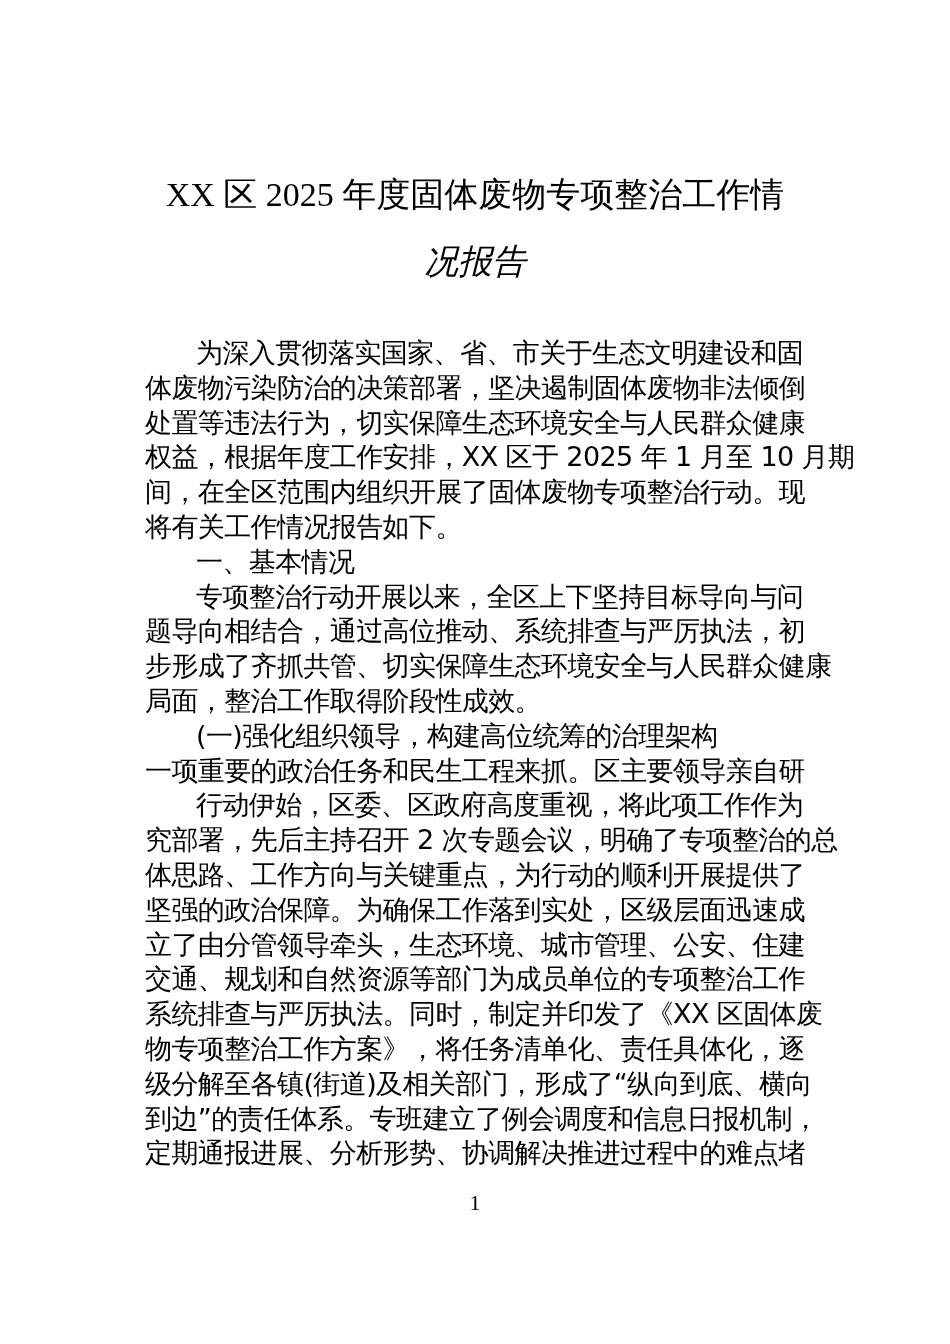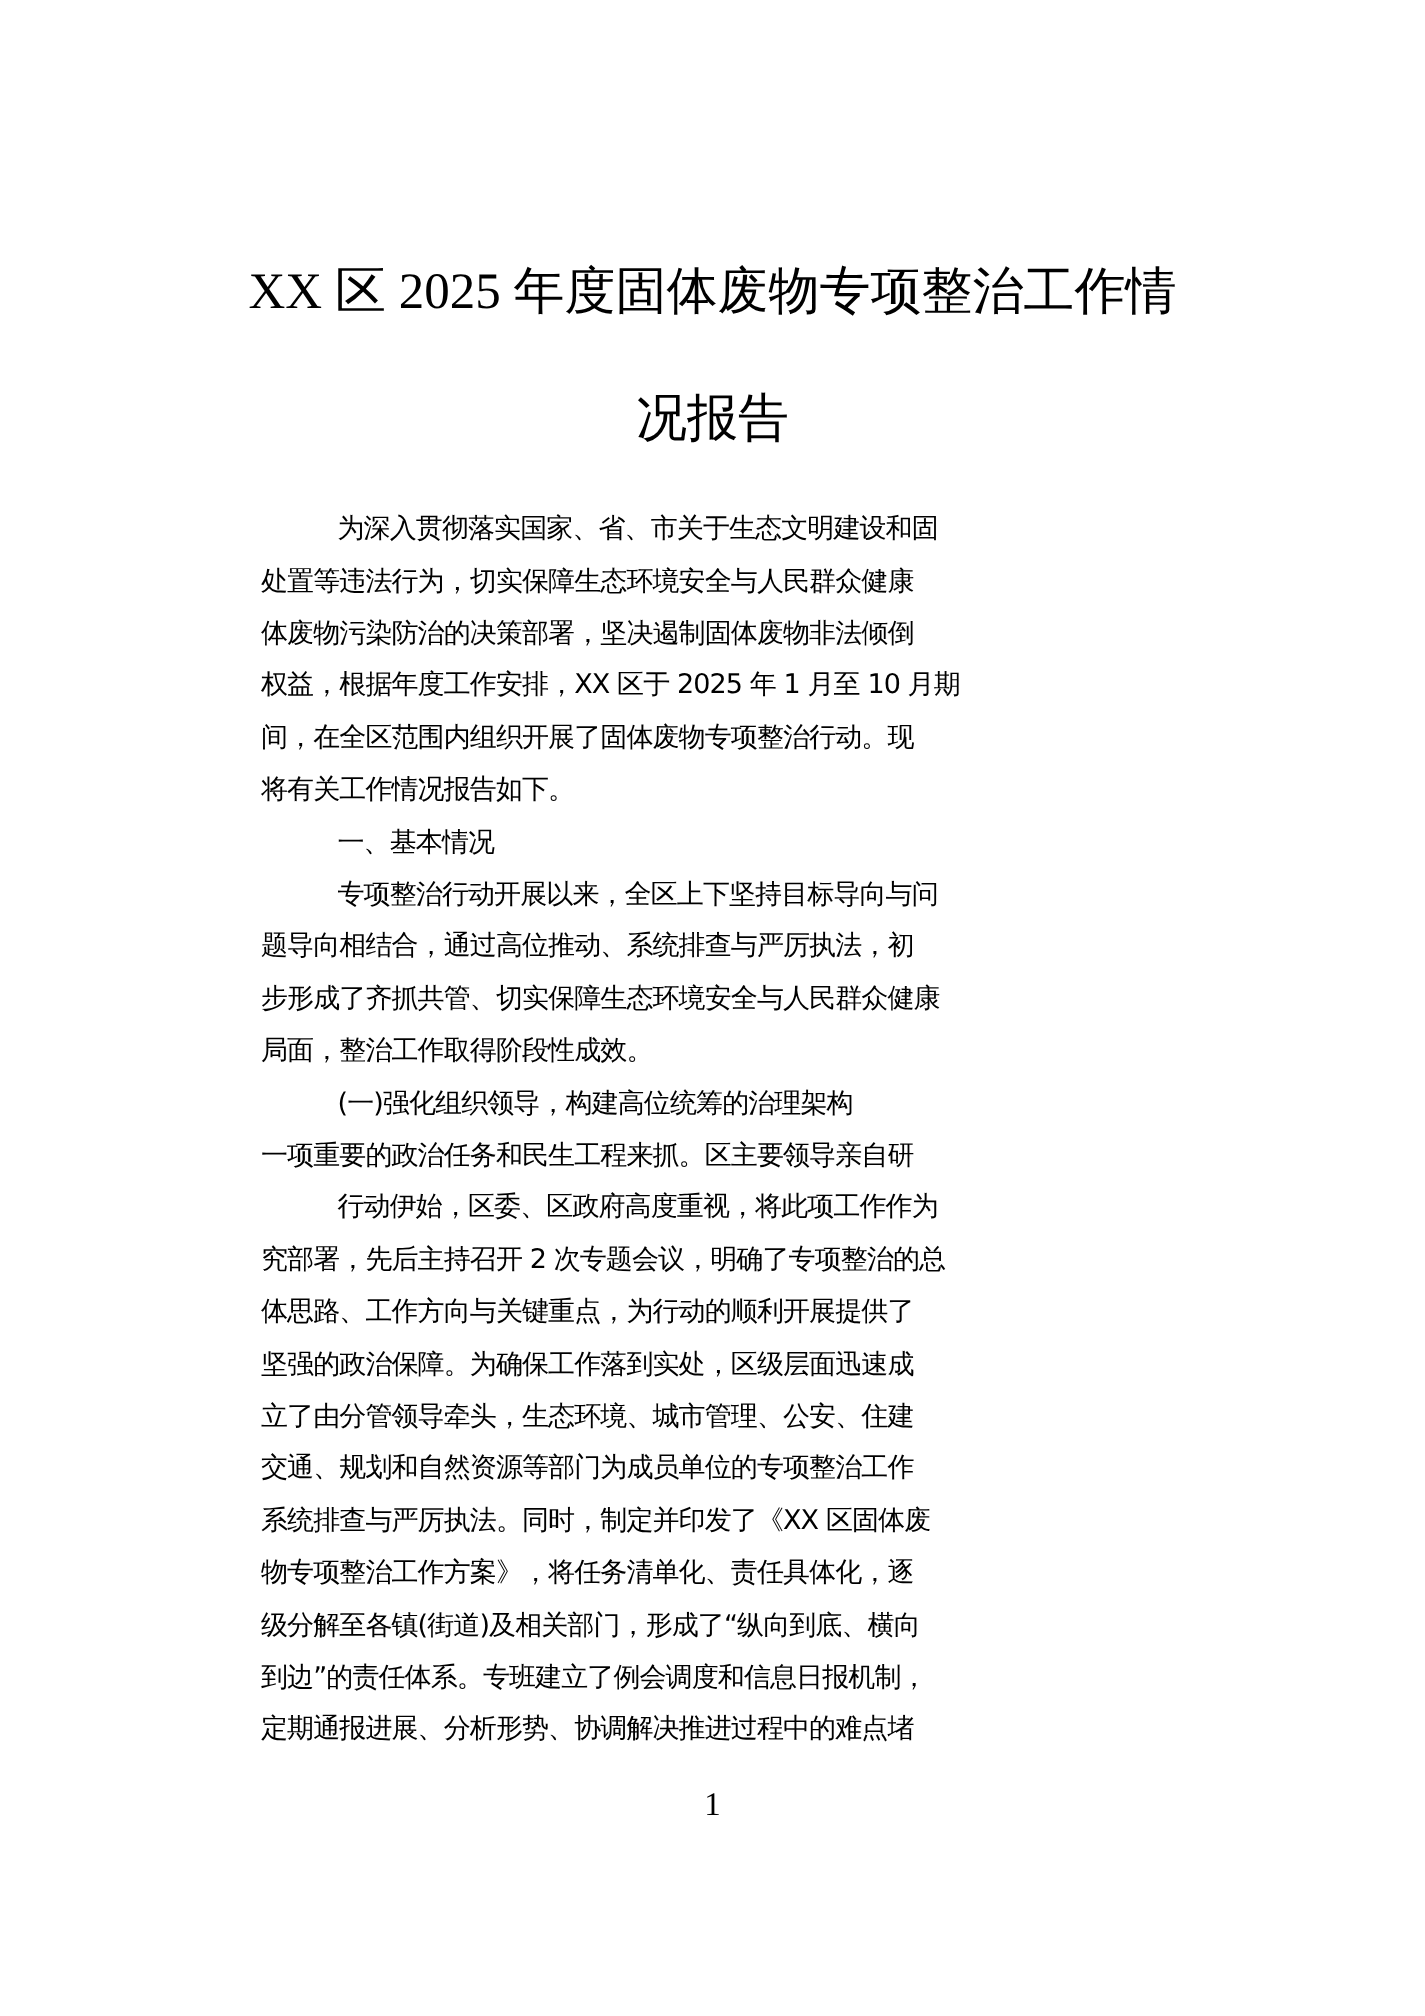--- a/index.html
+++ b/index.html
@@ -1,38 +1,38 @@
 <!DOCTYPE html>
 <html><head>
 <meta charset="utf-8">
 <style>
   html, body { margin: 0; padding: 0; background: #ffffff; }
   body { width: 950px; height: 1344px; position: relative; overflow: hidden;
          font-family: "DejaVu Sans", "Liberation Sans", sans-serif; color: #000; }
   .title { position: absolute; left: 0; width: 950px; text-align: center;
            font-family: "Liberation Serif", "DejaVu Serif", serif; font-size: 34px; line-height: 1; }
   .title.l1 { top: 178px; }
-  .title.l2 { top: 263px; }
+  .title.l2 { top: 245px; font-style: italic; }
   .body { position: absolute; left: 145px; top: 336px; width: 664px; }
-  .line { height: 34.8px; line-height: 34.8px; font-size: 18px; white-space: nowrap;
-          letter-spacing: -0.6px; overflow: visible; margin-left: 29px; }
+  .line { height: 34.8px; line-height: 34.8px; font-size: 27px; white-space: nowrap;
+          letter-spacing: -0.6px; overflow: visible; }
   .indent { padding-left: 51px; }
   .page-num { position: absolute; top: 1190px; left: 0; width: 950px; text-align: center;
               font-family: "Liberation Serif", "DejaVu Serif", serif; font-size: 22px; }
 </style>
 </head>
 <body>
 
 <div class="title l1">XX 区 2025 年度固体废物专项整治工作情</div>
 <div class="title l2">况报告</div>
 
 <div class="body">
   <div class="line indent">为深入贯彻落实国家、省、市关于生态文明建设和固</div>
+  <div class="line">体废物污染防治的决策部署，坚决遏制固体废物非法倾倒</div>
   <div class="line">处置等违法行为，切实保障生态环境安全与人民群众健康</div>
-  <div class="line">体废物污染防治的决策部署，坚决遏制固体废物非法倾倒</div>
   <div class="line">权益，根据年度工作安排，XX 区于 2025 年 1 月至 10 月期</div>
   <div class="line">间，在全区范围内组织开展了固体废物专项整治行动。现</div>
   <div class="line">将有关工作情况报告如下。</div>
   <div class="line indent">一、基本情况</div>
   <div class="line indent">专项整治行动开展以来，全区上下坚持目标导向与问</div>
   <div class="line">题导向相结合，通过高位推动、系统排查与严厉执法，初</div>
   <div class="line">步形成了齐抓共管、切实保障生态环境安全与人民群众健康</div>
   <div class="line">局面，整治工作取得阶段性成效。</div>
   <div class="line indent">(一)强化组织领导，构建高位统筹的治理架构</div>
   <div class="line">一项重要的政治任务和民生工程来抓。区主要领导亲自研</div>

